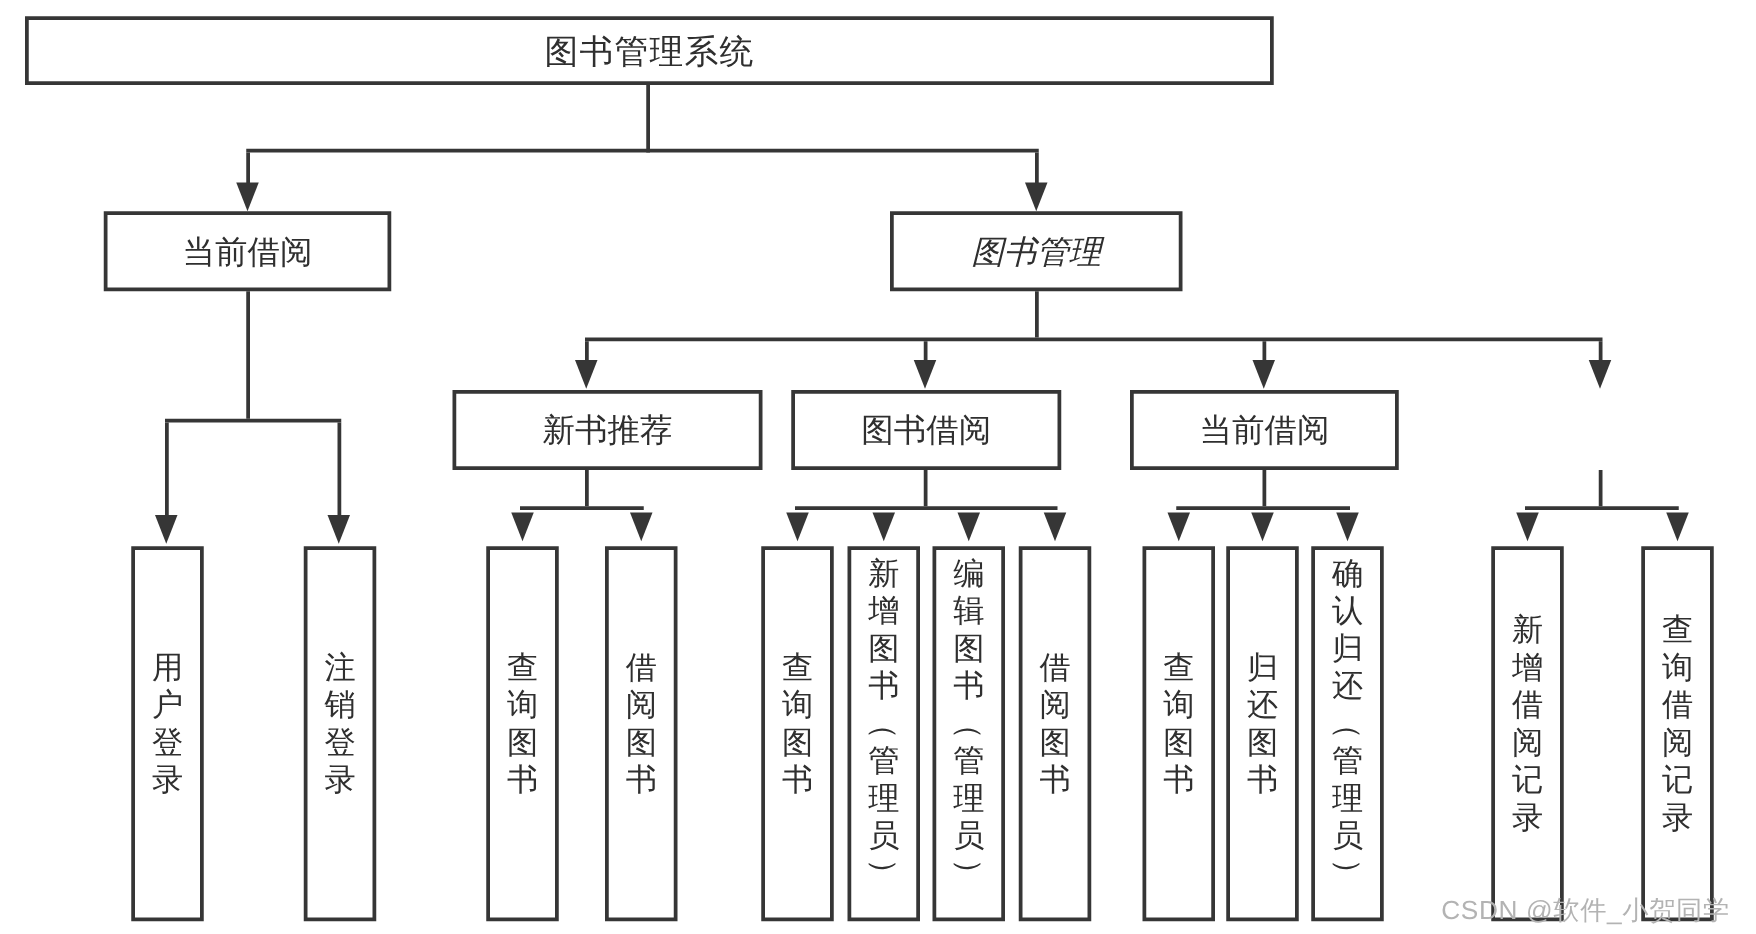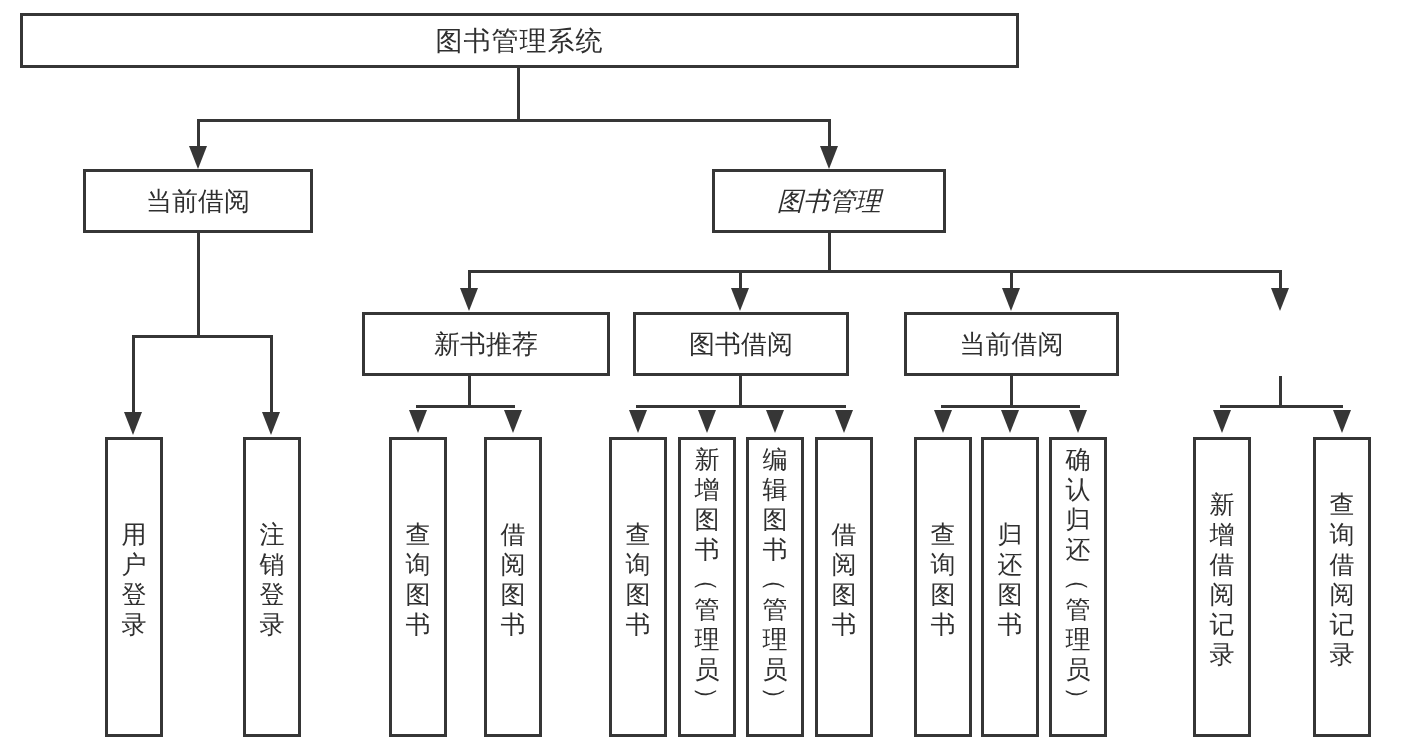--- a/index.html
+++ b/index.html
@@ -228,14 +228,15 @@
     <div class="vtext">
         <span>查</span>
         <span>询</span>
         <span>借</span>
         <span>阅</span>
         <span>记</span>
         <span>录</span>
       </div>
   </div>
 
+  <div class="watermark">CSDN @软件_小贺同学</div>
 
 </div>
 
 </body></html>

